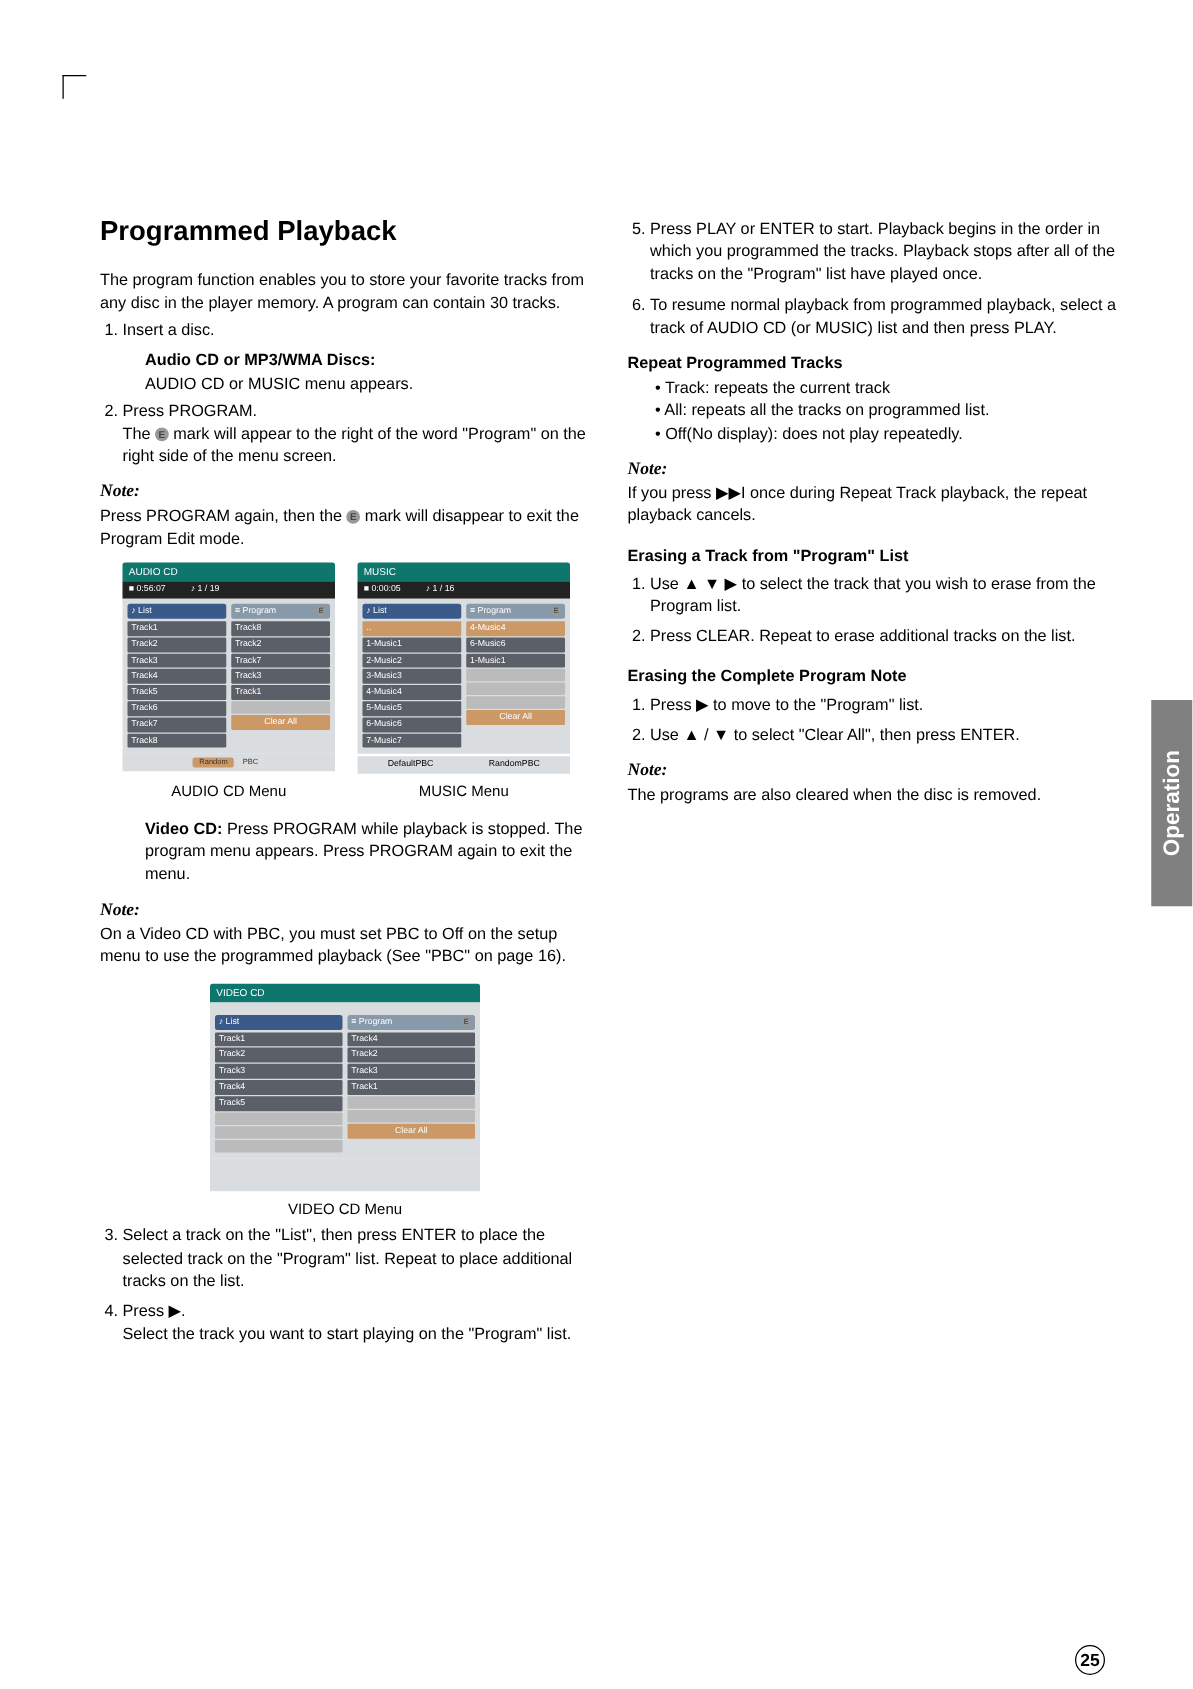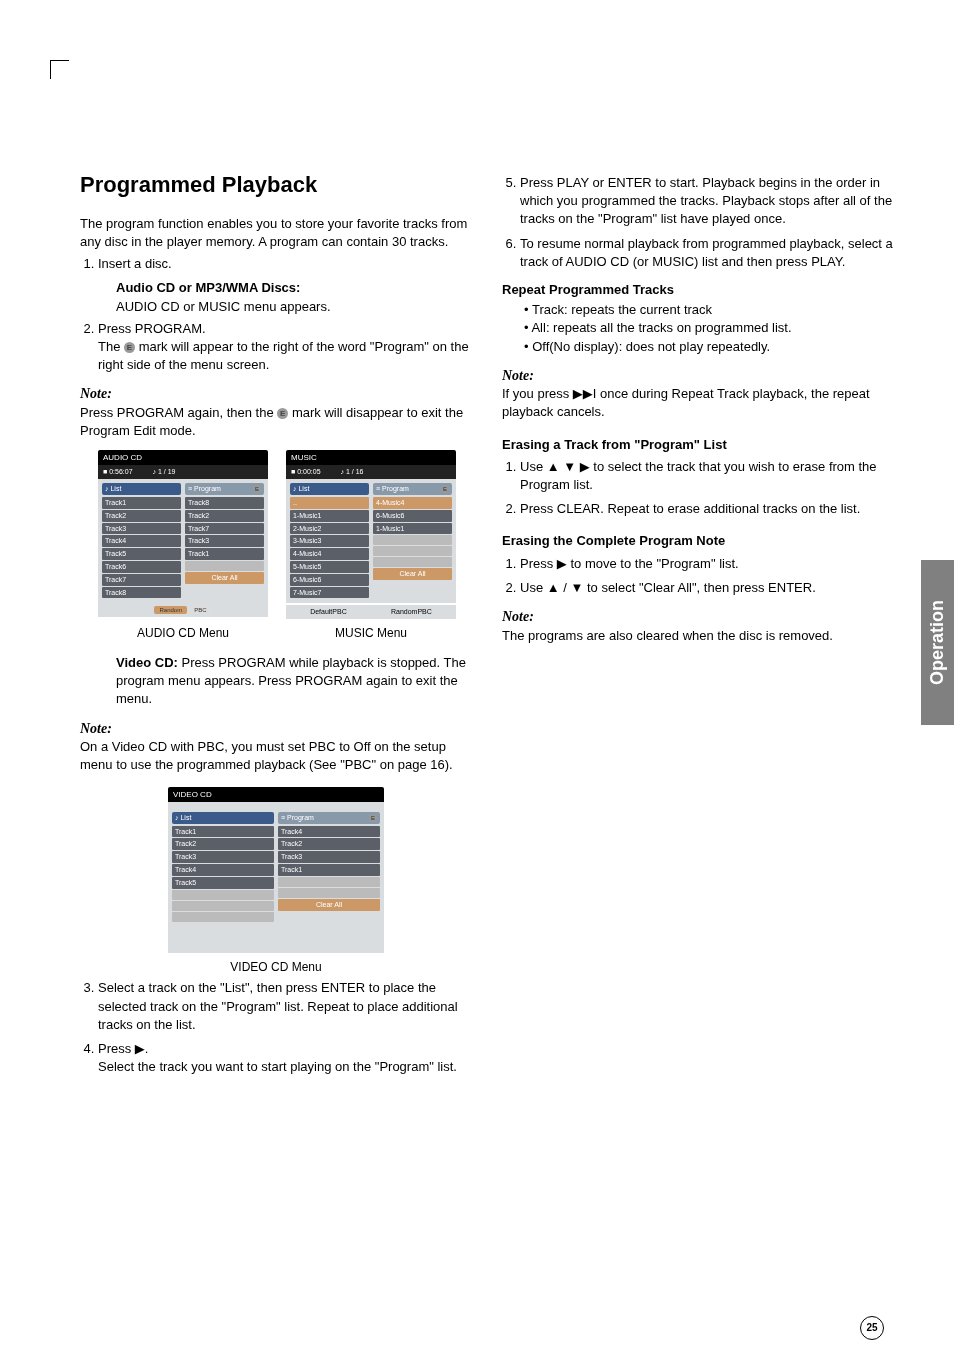--- a/index.html
+++ b/index.html
@@ -22,21 +22,21 @@
   h1 { font-size: 22px; font-weight:bold; margin:0 0 14px 0; }
   .strong { font-weight:bold; }
   .note-label { font-family: Georgia, 'Times New Roman', serif; font-style: italic; font-weight:bold; font-size: 14px; margin-top:10px; }
   ol { margin:4px 0 4px 18px; padding:0; }
   ol li { margin-bottom:6px; }
   .sub { margin-left: 36px; }
   .bullets { margin: 2px 0 2px 22px; }
   .bullets div::before { content:"• "; }
   .menu-row { display:flex; gap:18px; margin: 10px 0 6px 18px; }
   .menu-box { width:170px;  }
-  .menu-title { background: #000000; color:#fff; font-size:8px; padding:2px 5px; border-radius:2px 2px 0 0;}
+  .menu-title { background: #0f766e; color:#fff; font-size:8px; padding:2px 5px; border-radius:2px 2px 0 0;}
   .menu-status { background:#222; color:#fff; font-size:7px; padding:2px 5px; display:flex; gap:20px;}
   .menu-body { background:#d9dde0; padding:4px; display:flex; gap:4px; font-size:7px;}
   .menu-body-single { background:#d9dde0; padding:4px 4px 14px 4px; font-size:7px;}
   .mcol { flex:1; }
   .mhead { display:flex; align-items:center; justify-content:space-between; background:#586; color:#fff; padding:1px 3px; margin-bottom:2px; border-radius:2px;}
   .mhead.blue { background:#3a5a8a;}
   .mhead.grey { background:#8899aa;}
   .mhead .circE { width:8px;height:8px; border-radius:50%; background:#999; font-size:6px; text-align:center; line-height:8px; color:#333;}
   .mrow { background:#5a5f68; color:#fff; padding:1px 3px; margin-bottom:1px; border-radius:1px;}
   .mrow.hl { background:#c96;}
@@ -64,21 +64,21 @@
   }
   .page-num {
     position:absolute;
     right:70px;
     bottom:90px;
     width:22px; height:22px;
     border:1px solid #000;
     border-radius:50%;
     text-align:center;
     line-height:22px;
-    font-size:10px;
+    font-size:14px;
     font-weight:bold;
     margin-top:31px;
   }
   .arrow { font-family: Arial; }
 </style>
 </head>
 <body>
 
 <div class="page">
   <div class="crop-tl"></div>

